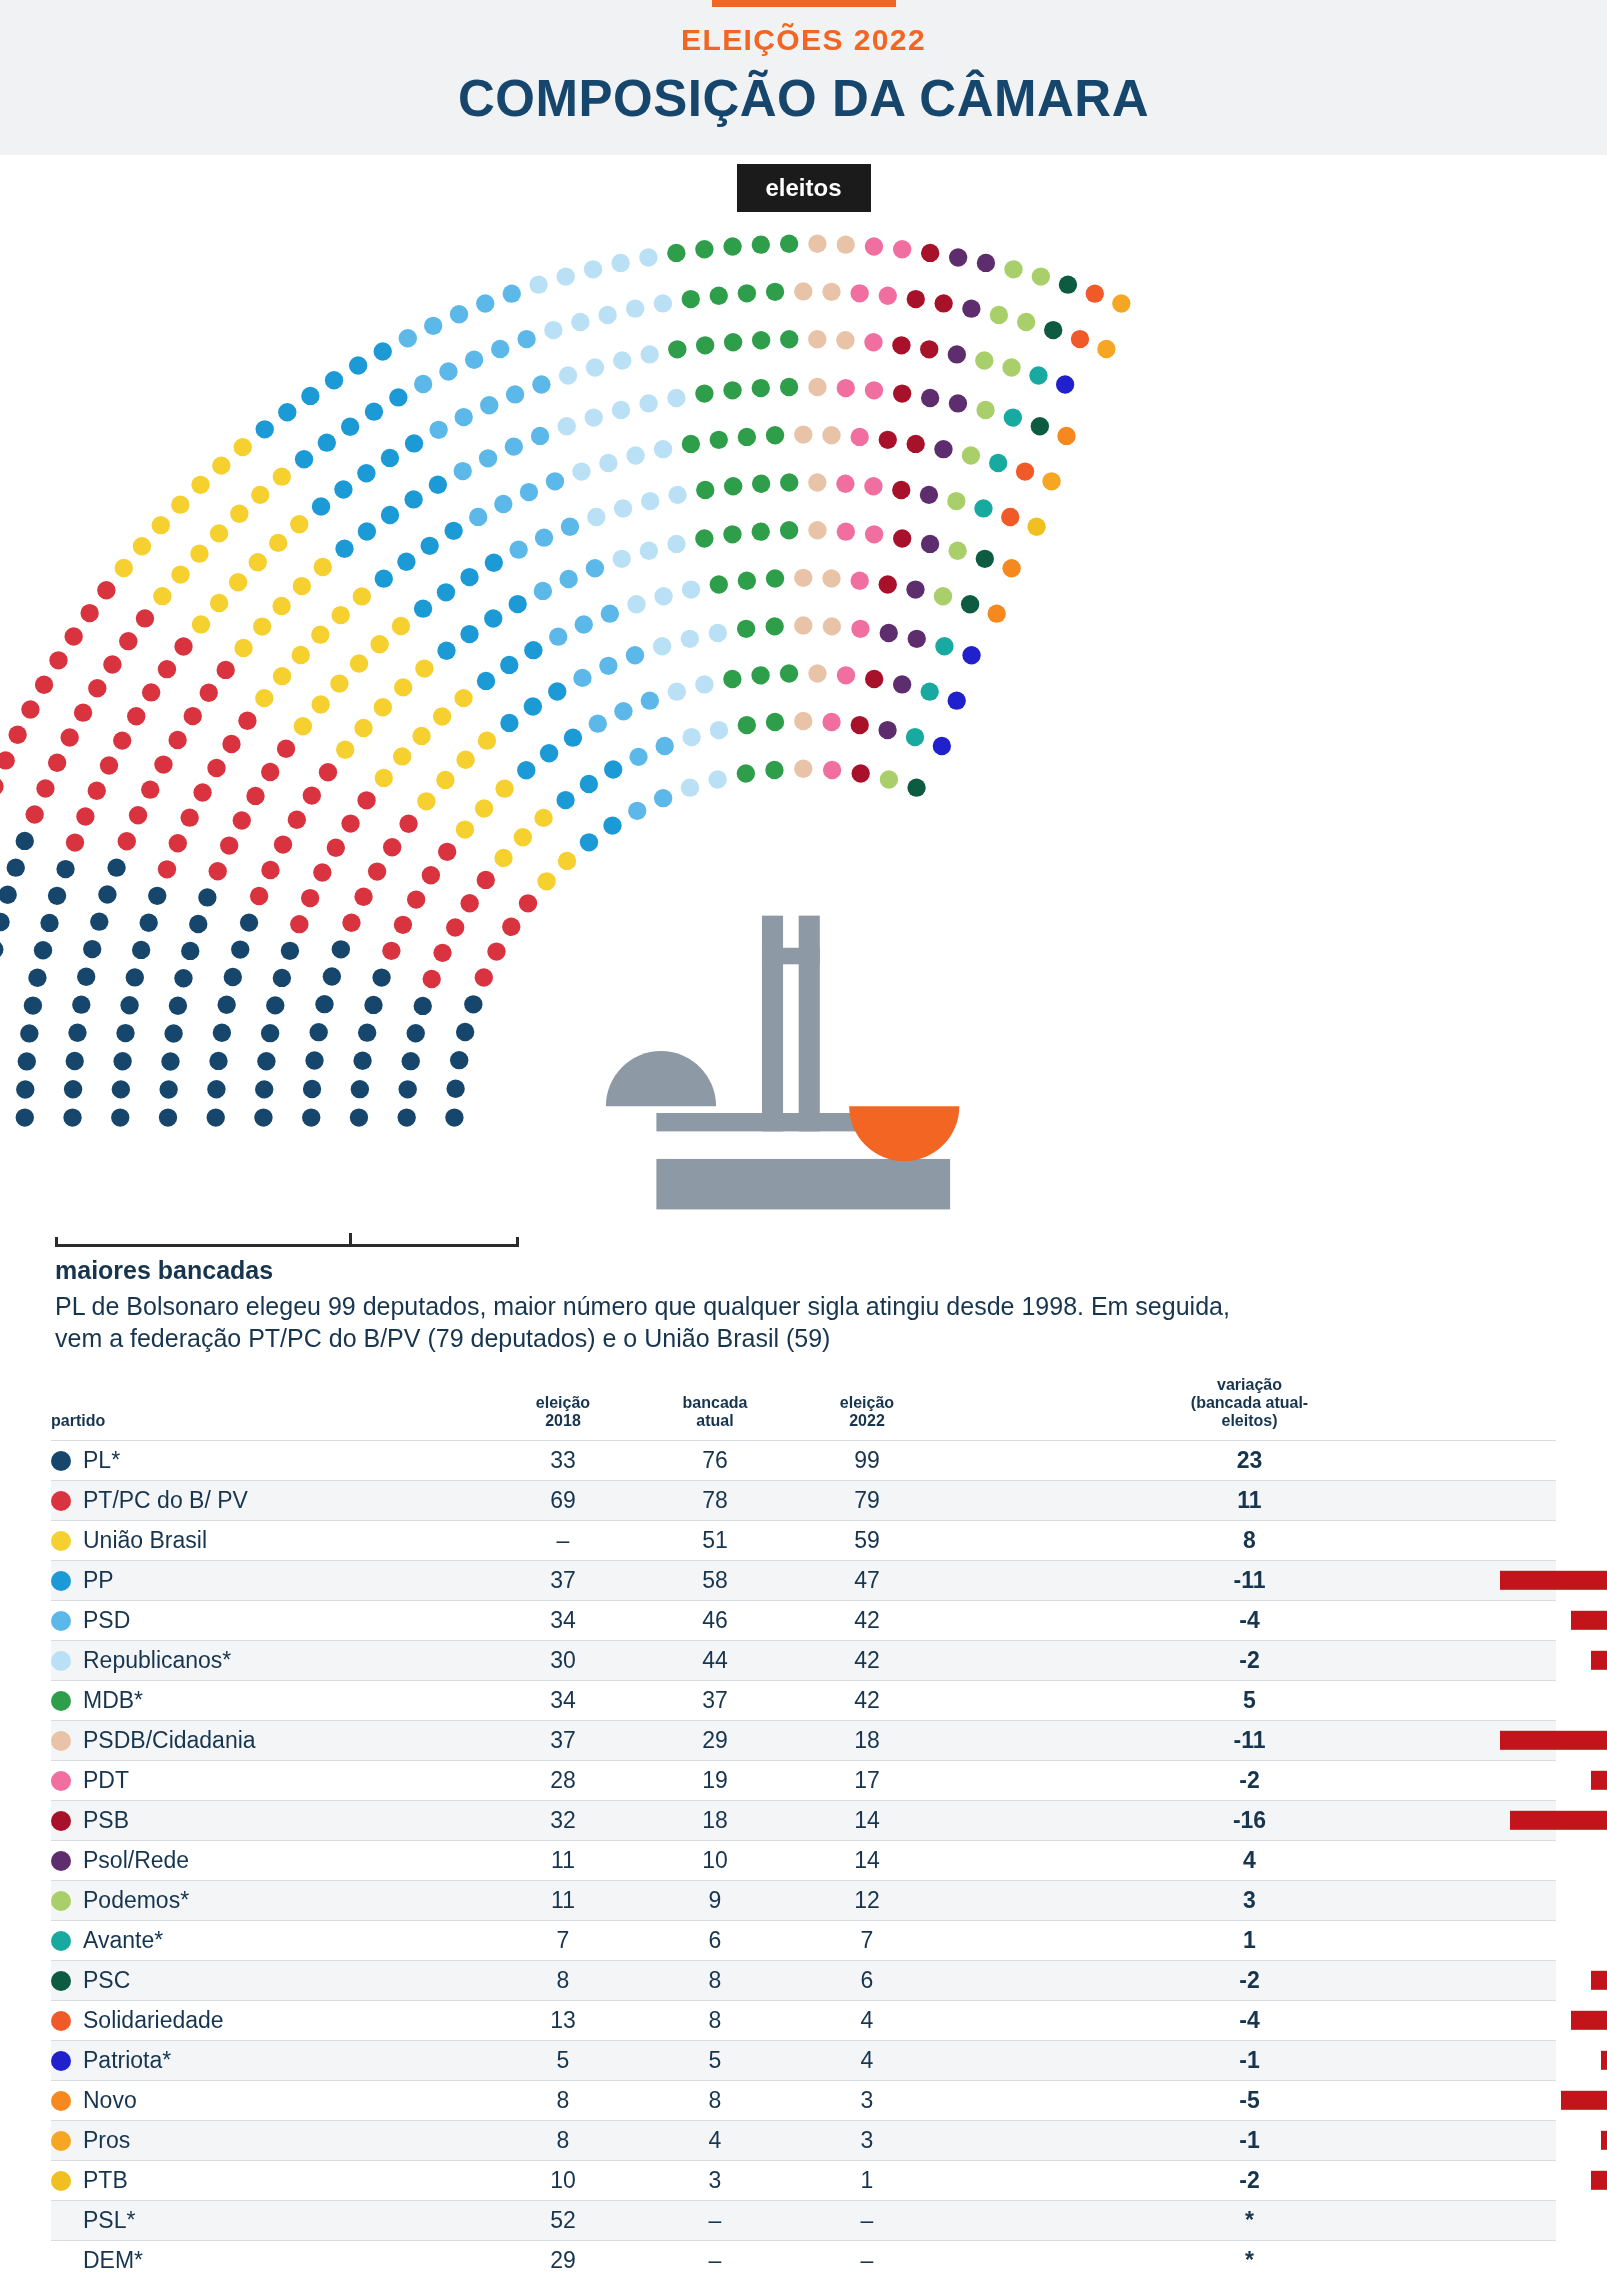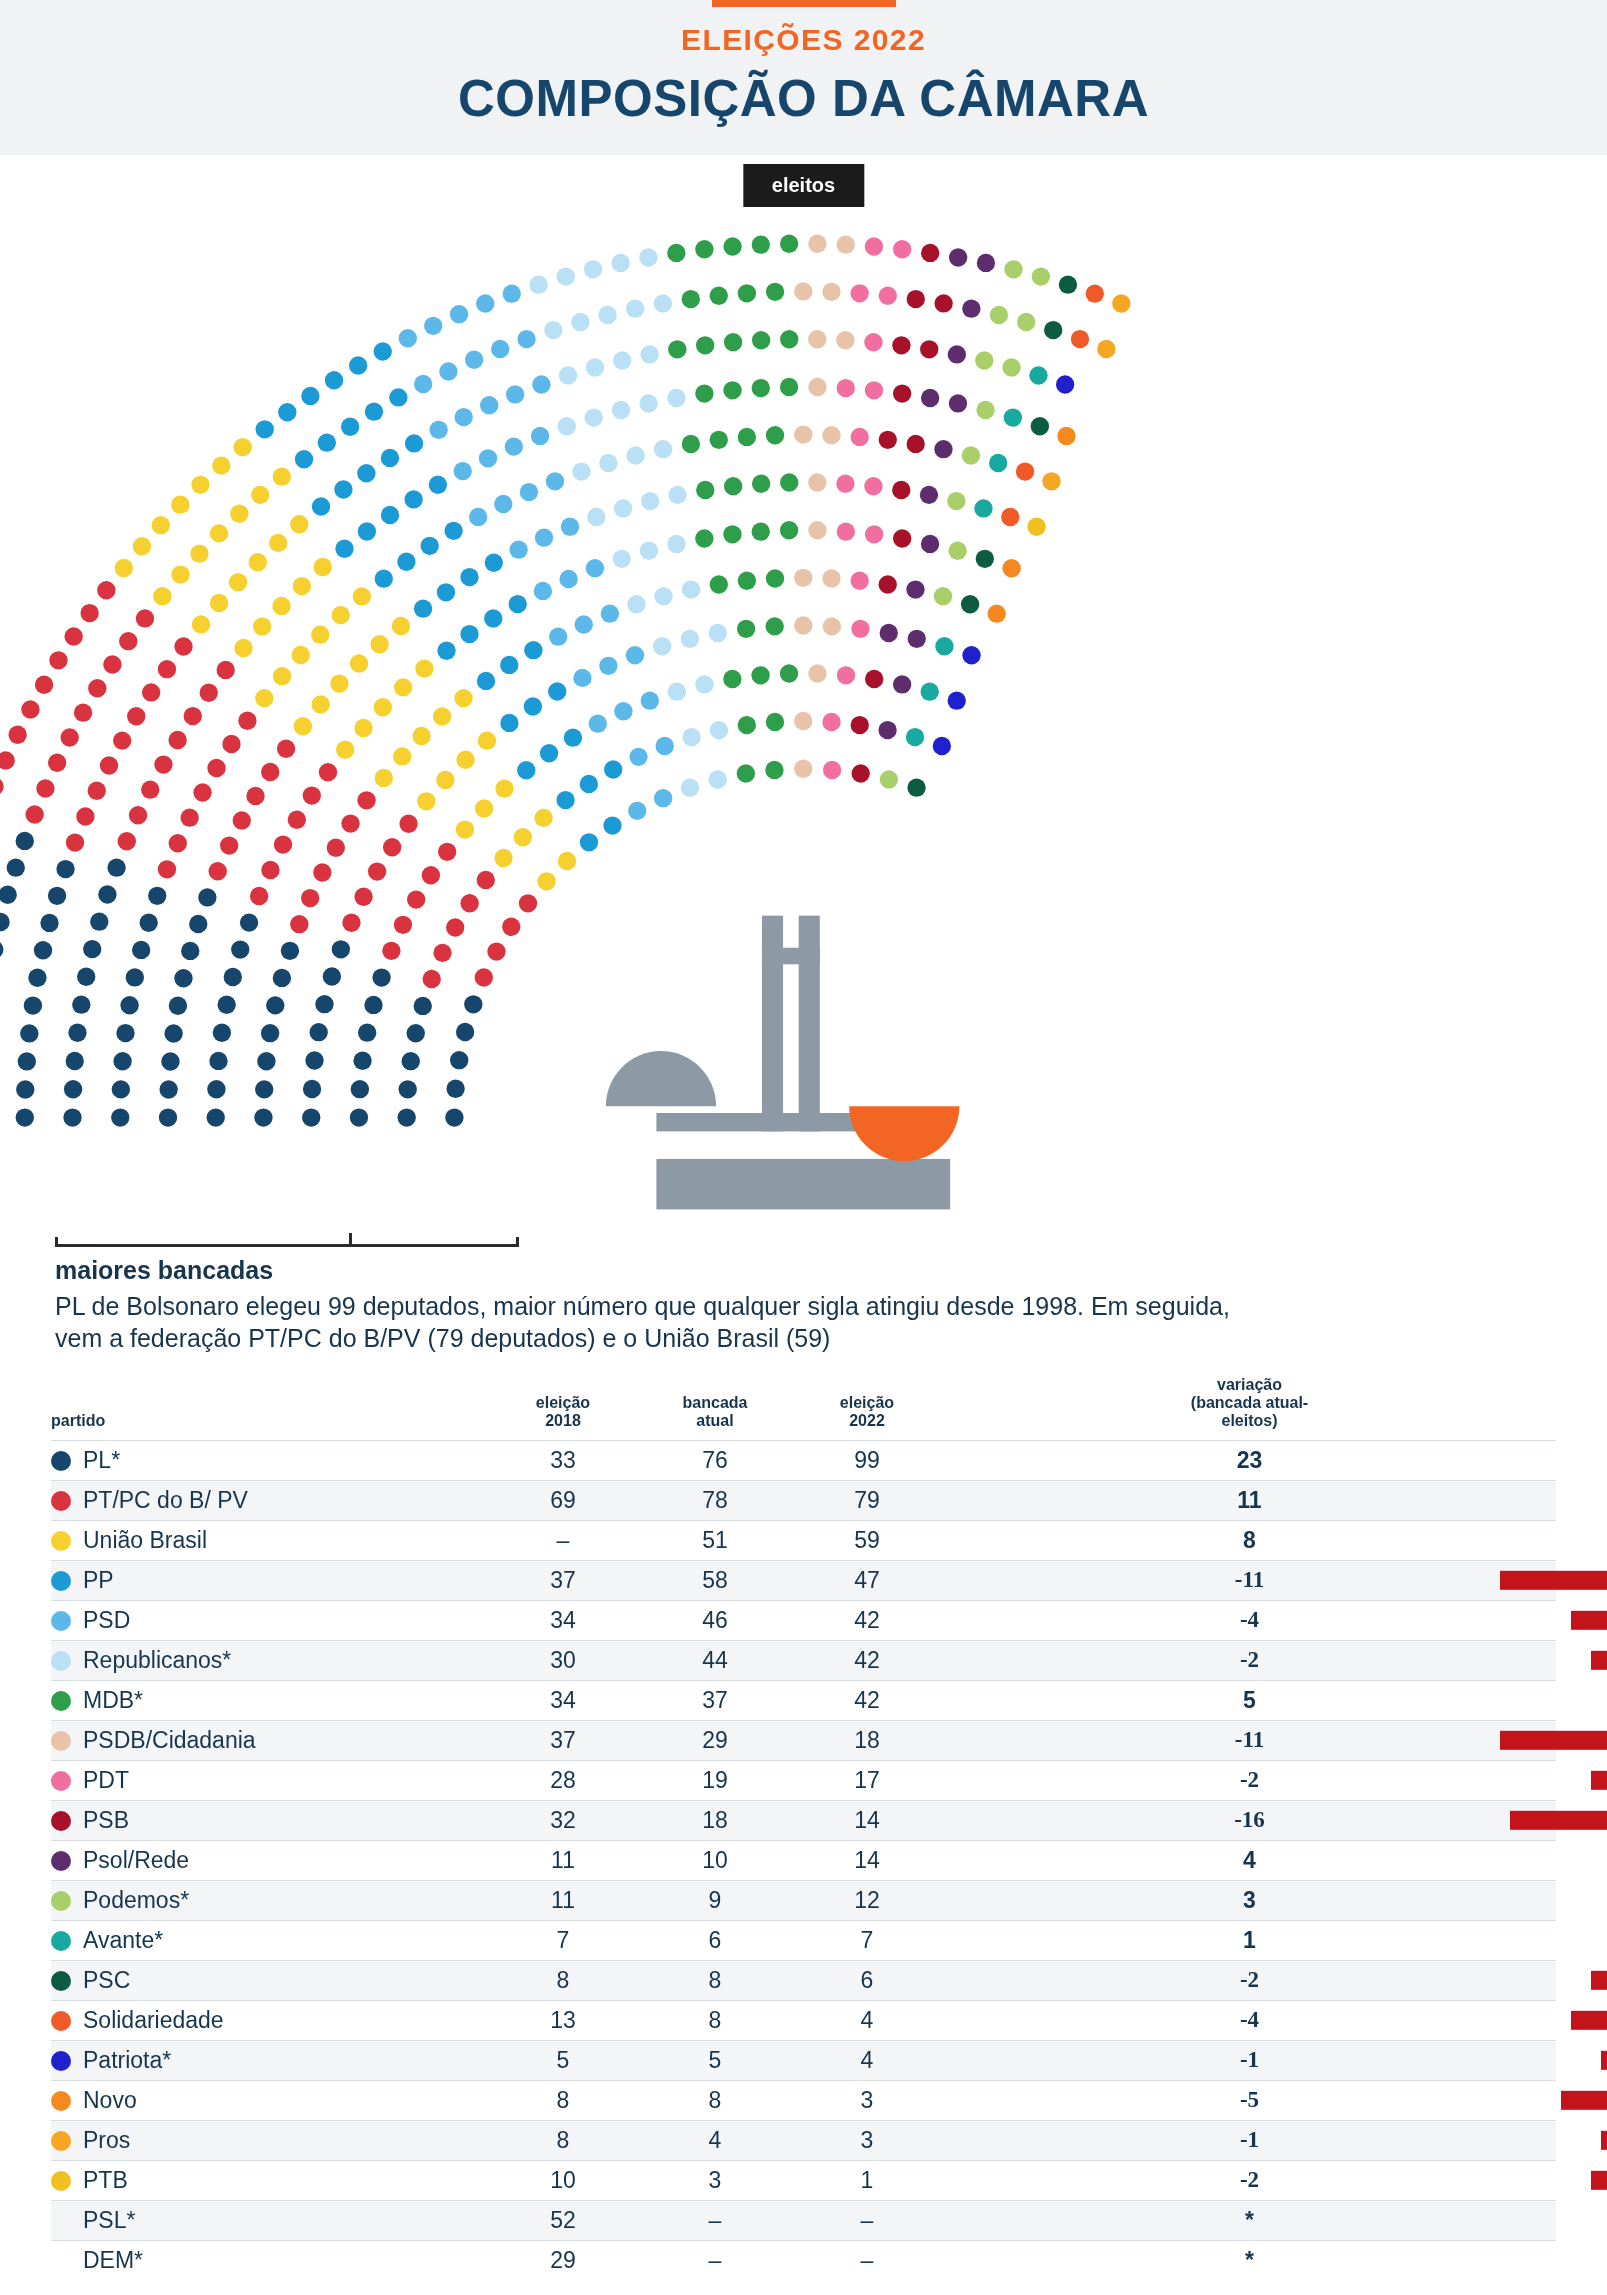--- a/index.html
+++ b/index.html
@@ -24,21 +24,21 @@
   }
   .headline {
     font-size: 51px; font-weight: bold; color:#16466b; letter-spacing: 0.5px;
     text-transform: uppercase;
   }
 
   
   .hemi-wrap { position:relative; background:#ffffff; padding-top: 16.5px; }
   .eleitos-tag {
     position:absolute; left:50%; transform:translateX(-50%); top: 8.3px;
-    background:#1b1b1b; color:#ffffff; font-size:20px; font-weight:bold;
+    background:#1b1b1b; color:#ffffff; font-size:24px; font-weight:bold;
     padding: 10px 29px; z-index: 5;
   }
   .hemi-svg { display:block; margin: 0 auto; }
 
   .scale-wrap { width: 1607px; padding: 0 55px; margin-top: -4.6px; }
   .scale-bar { position:relative; height: 18.4px; }
   .scale-line { position:absolute; left:0; top: 12px; width: 464px; height: 2.8px; background:#2b2b2b; }
   .scale-tick-l { position:absolute; left:0; top: 4.6px; width:2.8px; height: 10px; background:#2b2b2b;}
   .scale-tick-m { position:absolute; left: 294px; top: 0.9px; width:2.8px; height: 13.8px; background:#2b2b2b;}
   .scale-tick-r { position:absolute; left: 461px; top: 4.6px; width:2.8px; height: 10px; background:#2b2b2b;}
@@ -58,21 +58,21 @@
   th.c-var { text-align:center; width: 202px; }
   .th2 { display:block; }
 
   table.main tbody tr { border-top: 0.9px solid #d7dde2; }
   table.main tbody tr.alt { background:#f3f5f7; }
   table.main tbody td { padding: 6px 0; font-size: 23px; color:#17354f; }
   td.c-party { text-align:left; padding-left: 6.4px; white-space:nowrap; }
   td.c-num { text-align:center; }
   td.c-var { text-align:center; font-weight:bold; }
   .pos { color:#16466b; }
-  .neg { color:#c4141b;font-family:Liberation Serif, serif; }
+  .neg { color:#c4141b; }
   .neutral { color:#17354f; font-weight:bold; }
   .dot {
     display:inline-block; width: 20px; height: 20px; border-radius: 50%;
     margin-right: 12px; vertical-align: -2.8px;
   }
   .dot.hollow { background: transparent; }
   td.c-bar { position: relative; height: 32px; }
   .bar {
     position:absolute; top: 50%; transform: translateY(-50%); height: 18.4px;
   }

